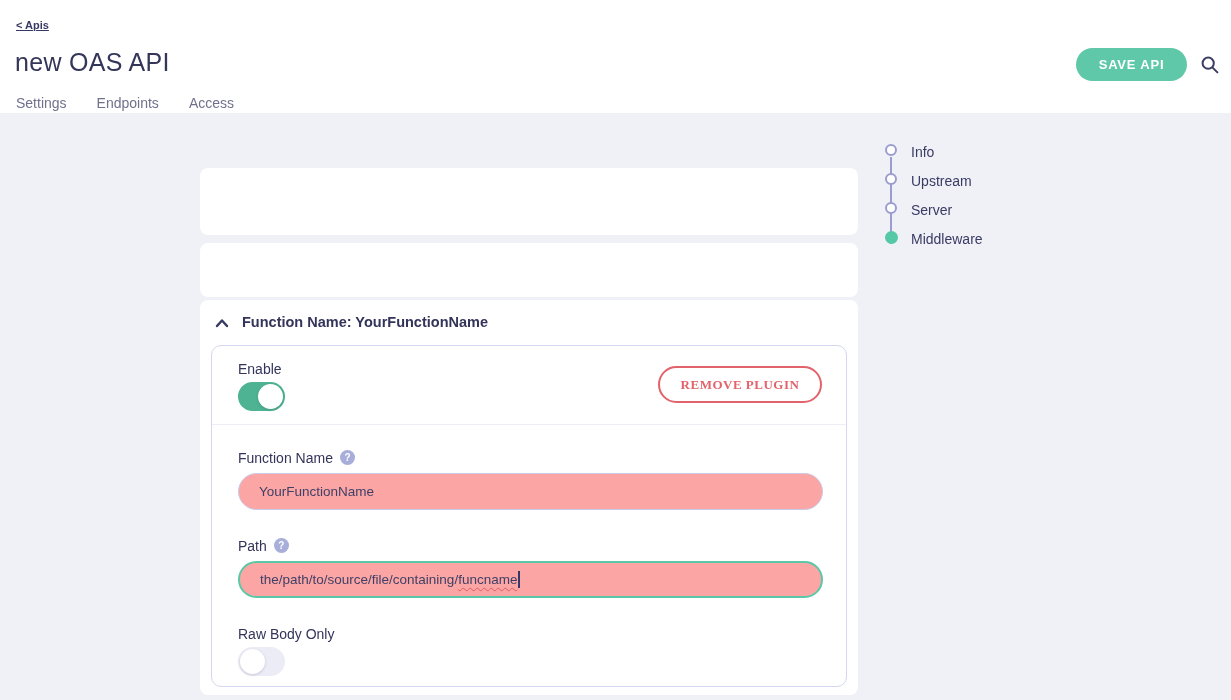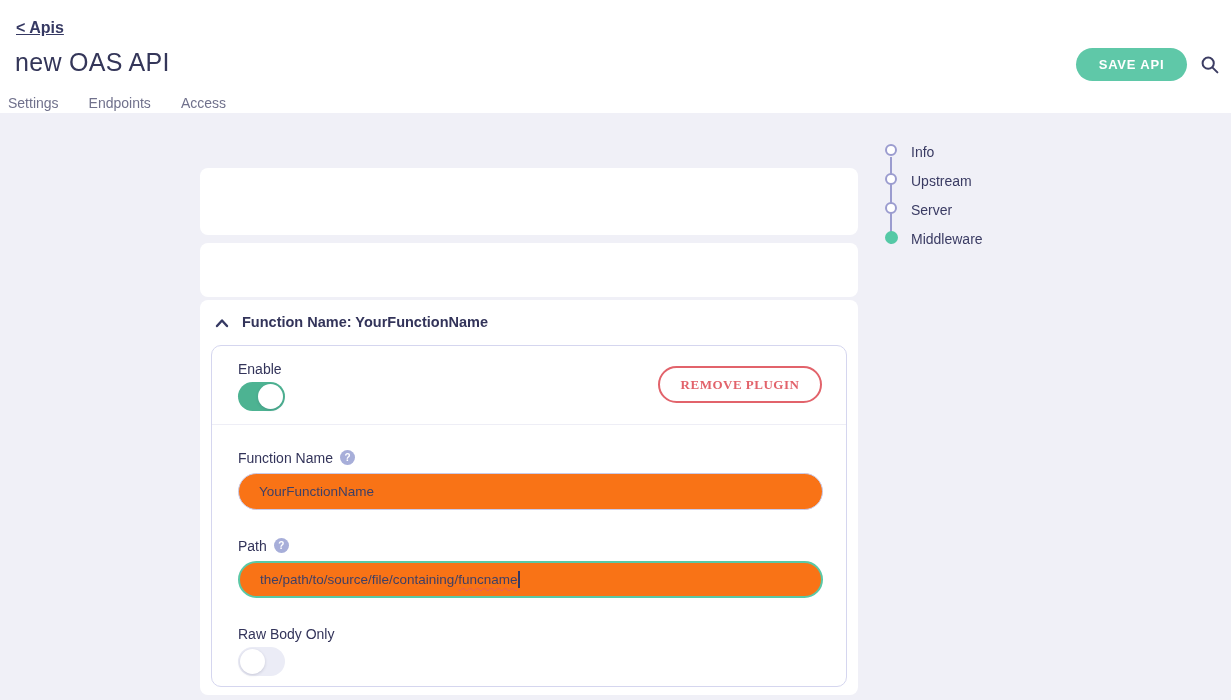--- a/index.html
+++ b/index.html
@@ -13,38 +13,38 @@
   }
   .stage { position: absolute; inset: 0; width: 1231px; height: 700px; }
 
   
   .header {
     position: absolute; left: 0; top: 0; width: 1231px; height: 113px;
     background: #ffffff; z-index: 5;
   }
   .back-link {
     position: absolute; left: 16px; top: 19px;
-    font-size: 16px; font-weight: bold; color: #363963;
+    font-size: 11px; font-weight: bold; color: #363963;
     text-decoration: underline; cursor: pointer;
   }
   .page-title {
     position: absolute; left: 15px; top: 48px;
     font-size: 25px; font-weight: 500; color: #343659; letter-spacing: 0.3px;
   }
   .save-btn {
     position: absolute; left: 1076px; top: 48px; width: 111px; height: 33px;
     background: #5fc8a8; border: none; border-radius: 17px;
     color: #ffffff; font-family: inherit; font-size: 13px; font-weight: bold; letter-spacing: 0.8px;
     cursor: pointer;
   }
   .search-btn {
     position: absolute; left: 1200px; top: 55px; width: 20px; height: 20px;
     color: #3c3d63; cursor: pointer;
   }
-  .tabs { position: absolute; left: 8px; top: 95px; display: flex; gap: 30px; justify-content: flex-end; }
+  .tabs { position: absolute; left: 16px; top: 95px; display: flex; gap: 30px; justify-content: flex-end; }
   .tab { font-size: 14px; color: #70718c; cursor: pointer; }
 
   
   .card {
     position: absolute; left: 200px; width: 658px;
     background: #ffffff; border-radius: 8px; z-index: 1;
   }
   .card-driver { top: 83px; height: 72px; }
   .card-bundle { top: 168px; height: 67px; }
   .card-preplugin { top: 243px; height: 54px; }
@@ -123,21 +123,21 @@
   .rawbody-label-row { top: 280px; }
   .help-icon {
     width: 15px; height: 15px; border-radius: 50%; background: #a7aed9;
     color: #ffffff; font-size: 10px; font-weight: bold;
     display: inline-flex; align-items: center; justify-content: center; cursor: pointer;
   }
   .text-input {
     position: absolute; left: 26px; width: 585px; height: 37px;
     border: 1.5px solid #c9cae9; border-radius: 19px;
     padding: 0 20px; font-family: inherit; font-size: 13.5px; color: #3f4066;
-    background: #f97316; outline: none;
+    background: #fca5a5; outline: none;
   }
   .fn-input { top: 127px; }
   .path-input {
     top: 215px; border: 2px solid #5ac8a6;
     display: flex; align-items: center;
   }
   .path-flagged {
     text-decoration: underline wavy #e25d5d 1px;
     text-underline-offset: 3px;
   }

